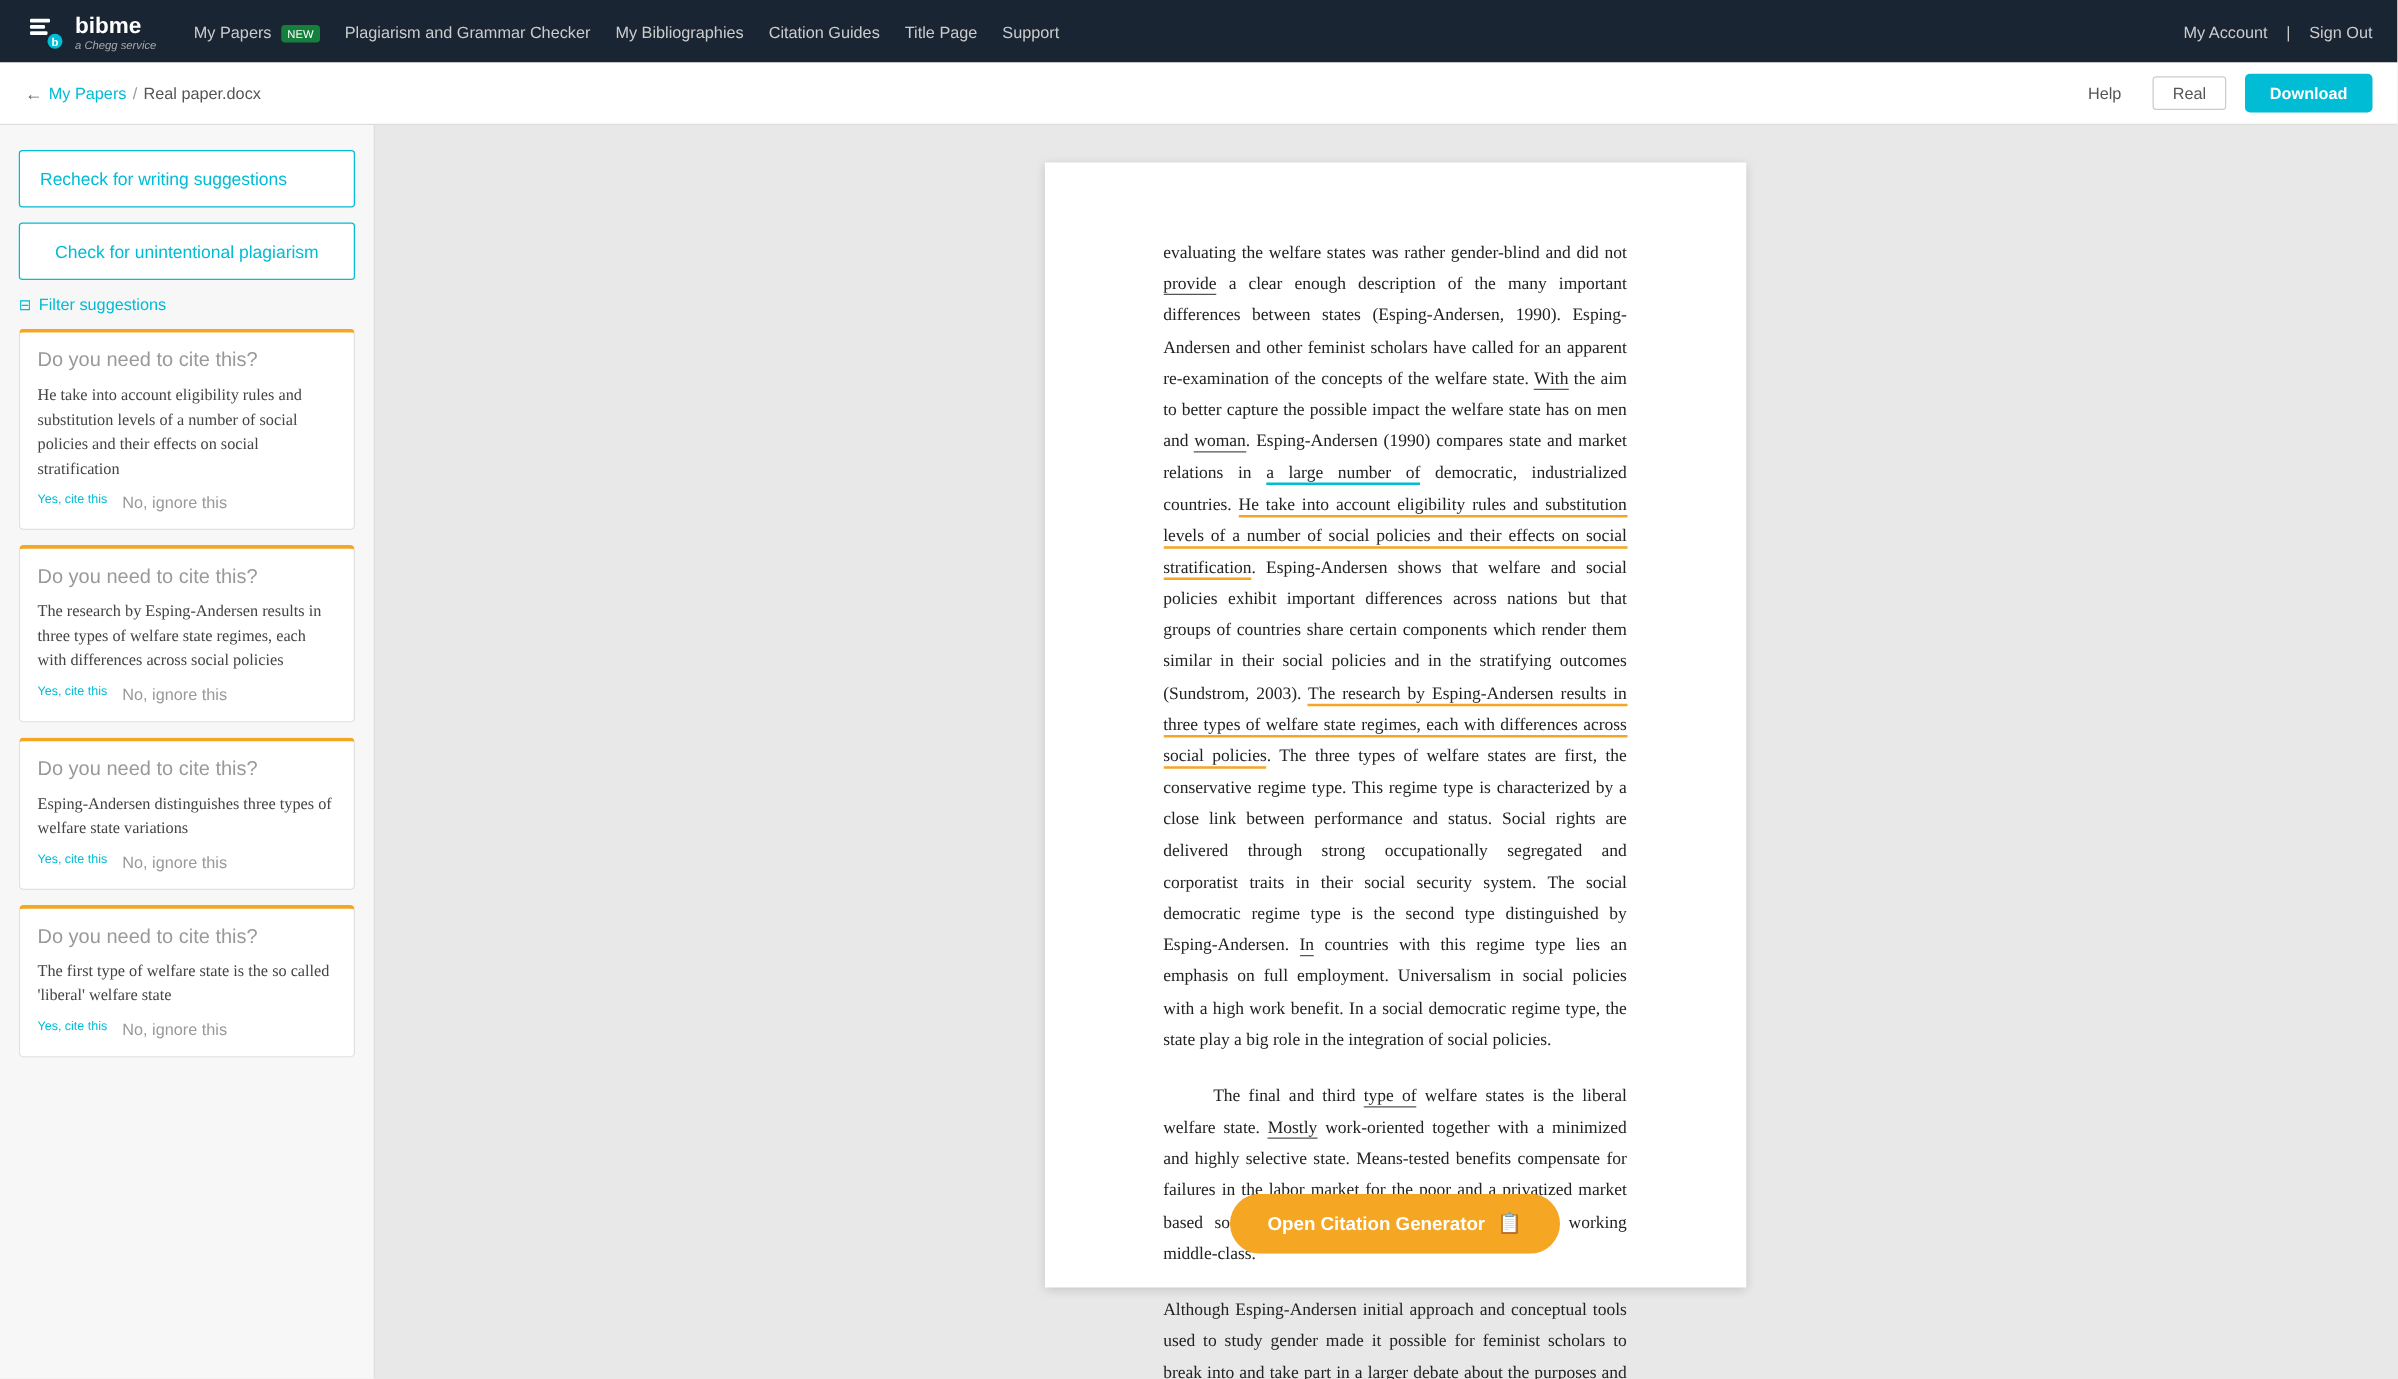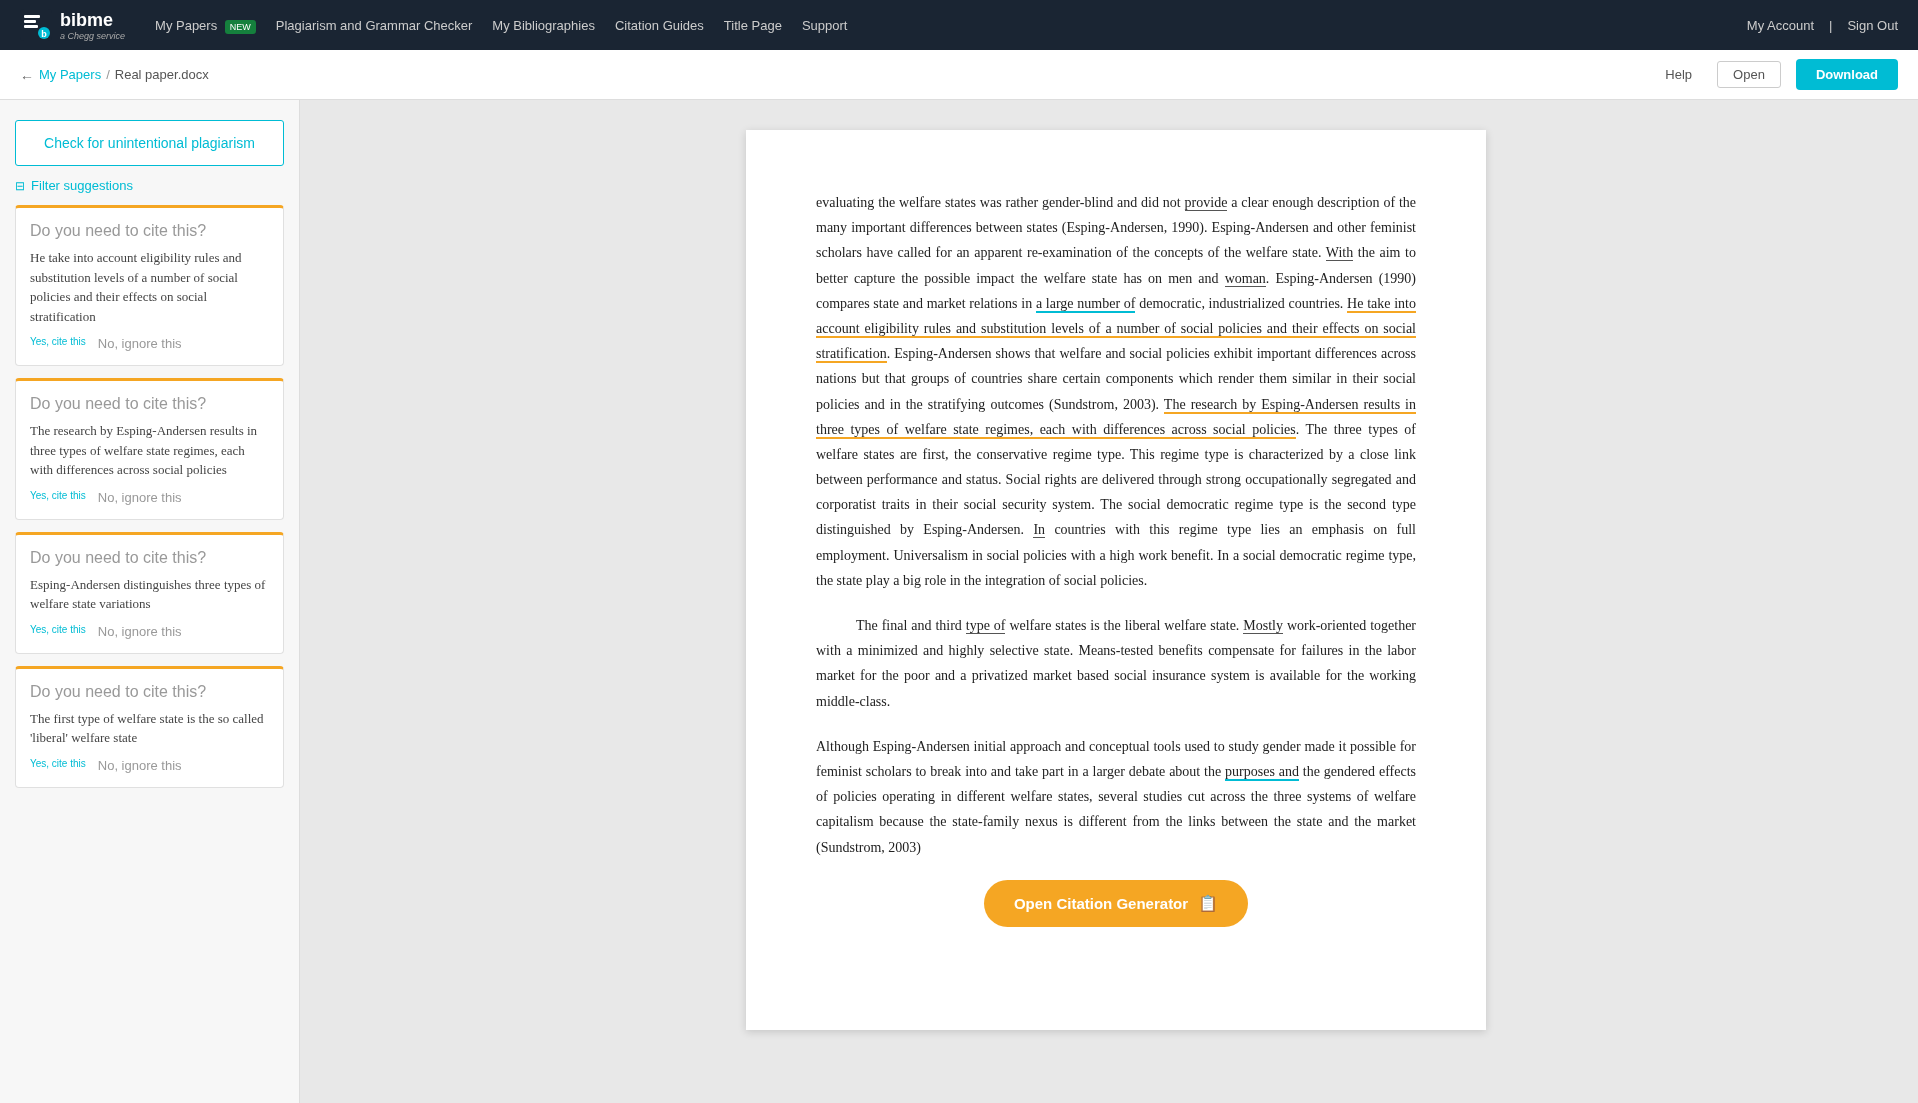--- a/index.html
+++ b/index.html
@@ -159,23 +159,23 @@
       flex: 1;
       background: #e8e8e8;
       overflow-y: auto;
       display: flex;
       justify-content: center;
       padding: 30px 20px 80px;
       position: relative;
     }
     .doc-page {
       background: #fff;
-      width: 740px;
+      width: 561px;
       min-height: 900px;
-      padding: 60px 70px;
+      padding: 60px 95px;
       box-shadow: 0 2px 8px rgba(0,0,0,0.15);
       position: relative;
       font-size: 14px;
       line-height: 1.8;
       color: #222;
       margin-left: 14px;
     }
     .doc-page p {
       margin-bottom: 20px;
       text-align: justify;
@@ -259,28 +259,29 @@
 
 <div class="breadcrumb-bar">
   <div class="breadcrumb-left">
     <span class="breadcrumb-arrow">←</span>
     <a class="breadcrumb-link">My Papers</a>
     <span class="breadcrumb-sep">/</span>
     <span class="breadcrumb-current">Real paper.docx</span>
   </div>
   <div class="breadcrumb-right">
     <button class="btn-help">Help</button>
-    <button class="btn-save">Open</button>
+    <button class="btn-save">Real</button>
     <button class="btn-download">Download</button>
   </div>
 </div>
 
 <div class="main-layout">
 
   <div class="sidebar">
+    <button class="btn-recheck">Recheck for writing suggestions</button>
     <button class="btn-plagiarism">Check for unintentional plagiarism</button>
 
     <div class="filter-suggestions">
       <span class="filter-icon">⊟</span>
       <span>Filter suggestions</span>
     </div>
 
     <div class="suggestion-card">
       <div class="suggestion-card-header">Do you need to cite this?</div>
       <div class="suggestion-card-body">He take into account eligibility rules and substitution levels of a number of social policies and their effects on social stratification</div>

